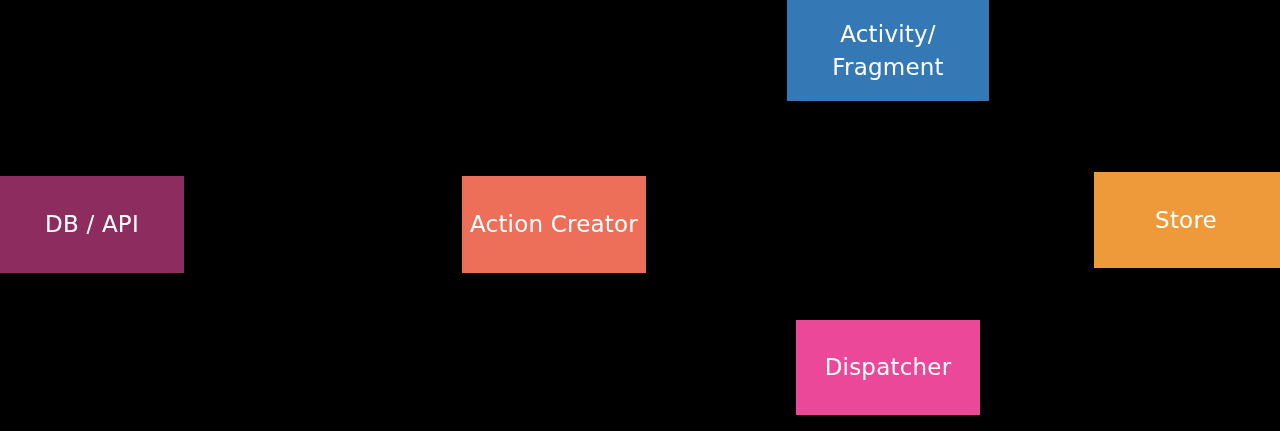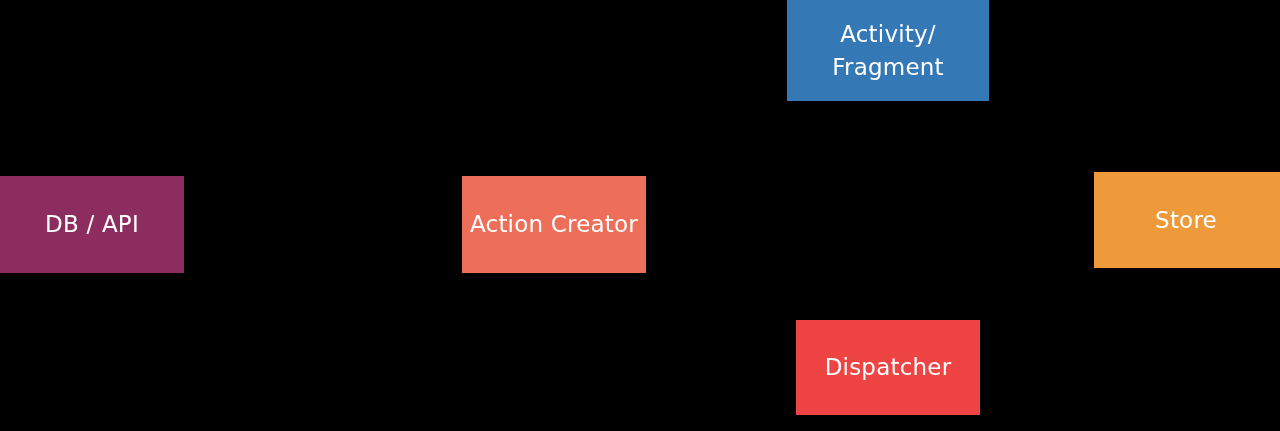--- a/index.html
+++ b/index.html
@@ -64,21 +64,21 @@
     width: 196px;
     height: 96px;
     background: #ee9a3a;
     padding-right: 12px;
   }
   #node-dispatcher {
     left: 796px;
     top: 320px;
     width: 184px;
     height: 95px;
-    background: #ef4444;
+    background: #ec4899;
   }
   .node-label {
     display: block;
     white-space: pre-line;
   }
 </style>
 </head>
 <body>
 
 <div id="canvas">

